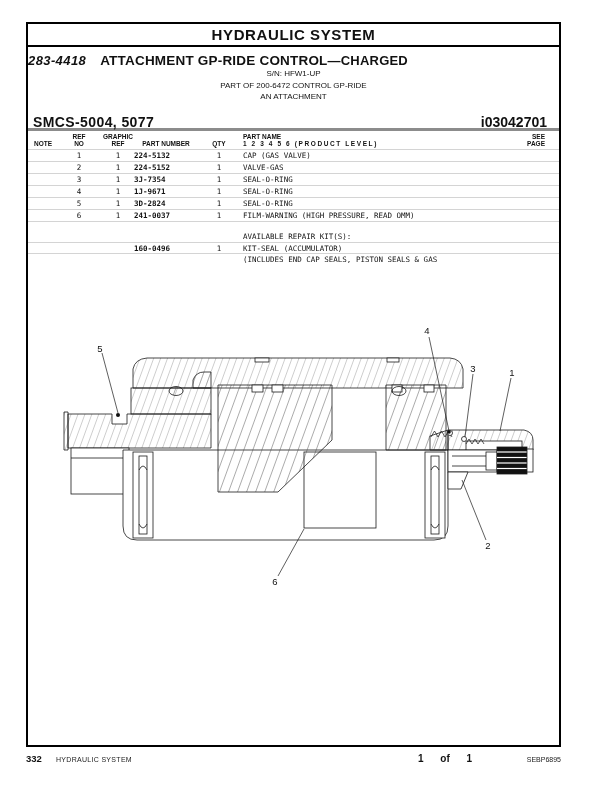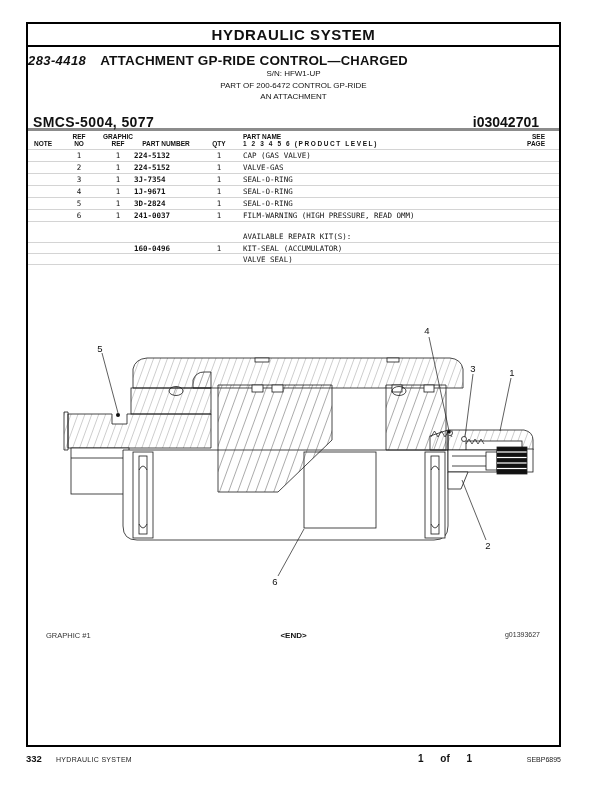--- a/index.html
+++ b/index.html
@@ -13,21 +13,21 @@
   .titlebox span{font-size:15px;font-weight:bold;letter-spacing:.6px;}
   
   .headline{margin-top:6px;display:flex;justify-content:flex-start;
             align-items:baseline;gap:14px;}
   .asm-no{font-size:13px;font-weight:bold;font-style:italic;letter-spacing:.4px;}
   .asm-title{font-size:13.5px;font-weight:bold;letter-spacing:.2px;}
   .asm-suffix{font-size:13px;font-weight:bold;}
   .subline{text-align:center;font-size:8px;font-weight:normal;line-height:11.5px;}
   .smcs-row{position:relative;margin-top:11px;height:12px;font-size:14px;font-weight:bold;}
   .smcs{position:absolute;left:5px;letter-spacing:.4px;}
-  .mediaid{position:absolute;right:20px;}
+  .mediaid{position:absolute;right:12px;}
   .rule{height:3px;background:#8c8c8c;margin-top:2px;}
   
   .thead{position:relative;height:18px;border-bottom:1px solid #d4d4d4;
          font-size:6.5px;font-weight:bold;line-height:7px;}
   .thead .h{position:absolute;bottom:2px;}
   .h-note{left:6px;}
   .h-ref{left:36px;width:30px;text-align:center;}
   .h-gr{left:72px;width:36px;text-align:center;}
   .h-pn{left:106px;width:64px;text-align:center;bottom:2px;}
   .h-qty{left:178px;width:26px;text-align:center;}
@@ -136,22 +136,22 @@
 
   <div class="spacer"></div>
   <div class="trow">
     <span class="c-nm">AVAILABLE REPAIR KIT(S):</span>
   </div>
   <div class="trow short">
     <span class="c-pn">160-0496</span>
     <span class="c-qty">1</span>
     <span class="c-nm">KIT-SEAL (ACCUMULATOR)</span>
   </div>
-  <div class="trow short">
-    <span class="c-nm">VALVE SEAL)</span>
+  <div class="trow short noline">
+    <span class="c-nm">(INCLUDES END CAP SEALS, PISTON SEALS &amp; GAS</span>
   </div>
 
   <svg class="diagram" viewBox="60 318 480 300" xmlns="http://www.w3.org/2000/svg">
     <defs>
       <pattern id="hA" width="6.5" height="6.5" patternUnits="userSpaceOnUse" patternTransform="rotate(20)">
         <line x1="0" y1="0" x2="0" y2="6.5" stroke="#555" stroke-width="0.55"></line>
       </pattern>
       <pattern id="hB" width="8.5" height="8.5" patternUnits="userSpaceOnUse" patternTransform="rotate(20)">
         <line x1="0" y1="0" x2="0" y2="8.5" stroke="#444" stroke-width="0.85"></line>
       </pattern>
@@ -226,25 +226,20 @@
     <g font-family="Liberation Sans, sans-serif" font-size="9.5" fill="#111" text-anchor="middle">
       <text x="512" y="376">1</text>
       <text x="488" y="549">2</text>
       <text x="473" y="372">3</text>
       <text x="427" y="334">4</text>
       <text x="100" y="352">5</text>
       <text x="275" y="585">6</text>
     </g>
   </svg>
 
-  <div class="caption">
-    <span class="cap-left">GRAPHIC #1</span>
-    <span class="cap-center">&lt;END&gt;</span>
-    <span class="cap-right">g01393627</span>
-  </div>
 
 </div>
 
 <div class="footer">
   <span class="f-page">332</span>
   <span class="f-sec">HYDRAULIC SYSTEM</span>
   <span class="f-of">1 of 1</span>
   <span class="f-code">SEBP6895</span>
 </div>
 

